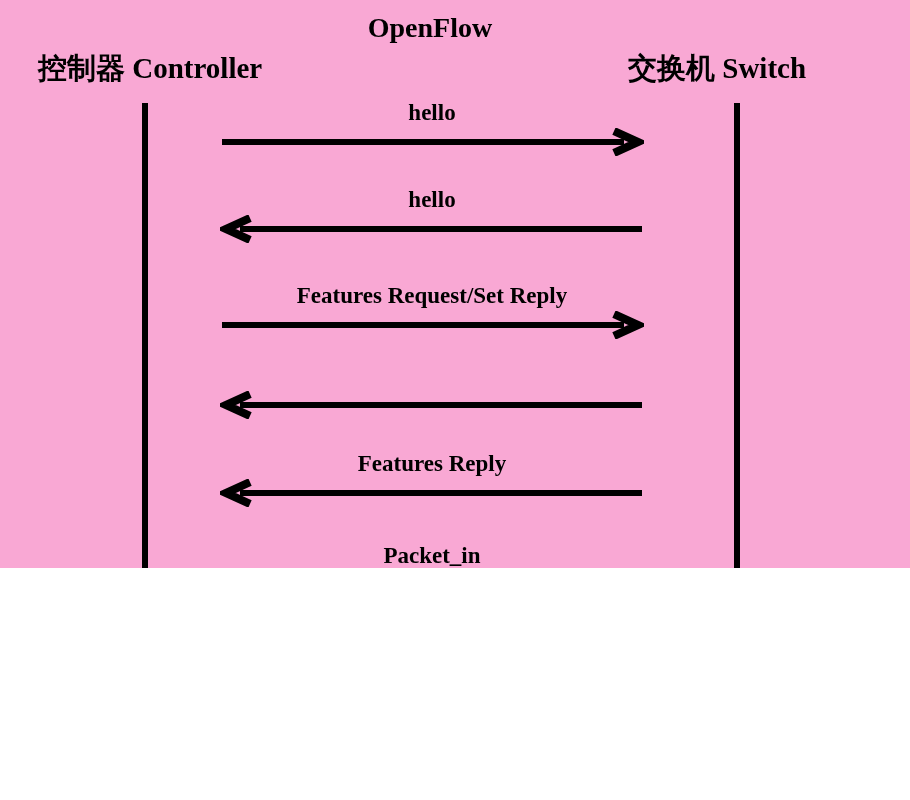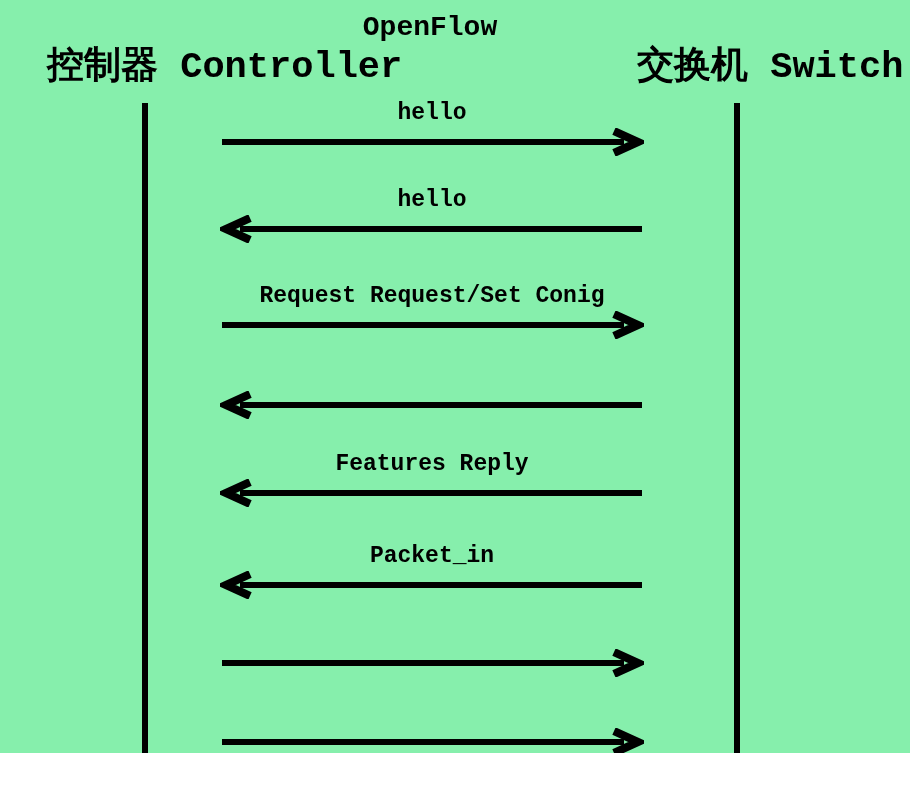--- a/index.html
+++ b/index.html
@@ -3,43 +3,42 @@
 <meta charset="utf-8">
 <style>
   html, body {
     margin: 0;
     padding: 0;
     background: #ffffff;
   }
   .canvas {
     position: relative;
     width: 910px;
-    height: 753px;
-    background: #86efac;
+    height: 568px;
+    background: #f9a8d4;
     color: #000000;
-    font-family: Liberation Mono, monospace;
+    font-family: Liberation Serif, serif;
     overflow: hidden;
   }
   .diagram-title {
     position: absolute;
     top: 12px;
     left: 0;
     width: 860px;
     text-align: center;
     font-size: 28px;
     font-weight: bold;
     letter-spacing: 0px;
   }
   .actor {
     position: absolute;
-    top: 40px;
-    font-size: 37px;
+    top: 49px;
+    font-size: 29px;
     font-weight: bold;
     white-space: nowrap;
-    margin-left: 9px;
   }
   .actor-left  { left: 38px; }
   .actor-right { left: 628px; }
   .lifeline {
     position: absolute;
     width: 6px;
     background: #000000;
   }
   .lifeline-left  { left: 142px; top: 103px; height: 660px; }
   .lifeline-right { left: 734px; top: 103px; height: 665px; }
@@ -97,21 +96,21 @@
 
   <div class="msg" style="top: 185px;">
     <div class="msg-label">hello</div>
     <svg class="msg-arrow flip" width="424" height="28" viewBox="0 0 424 28" aria-hidden="true">
       <line x1="2" y1="14" x2="404" y2="14" stroke="#000000" stroke-width="6" stroke-linecap="butt"></line>
       <path d="M 394 3 L 418 14 L 394 25" fill="none" stroke="#000000" stroke-width="8" stroke-linecap="butt" stroke-linejoin="miter"></path>
     </svg>
   </div>
 
   <div class="msg" style="top: 281px;">
-    <div class="msg-label">Request Request/Set Conig</div>
+    <div class="msg-label">Features Request/Set Reply</div>
     <svg class="msg-arrow" width="424" height="28" viewBox="0 0 424 28" aria-hidden="true">
       <line x1="2" y1="14" x2="404" y2="14" stroke="#000000" stroke-width="6" stroke-linecap="butt"></line>
       <path d="M 394 3 L 418 14 L 394 25" fill="none" stroke="#000000" stroke-width="8" stroke-linecap="butt" stroke-linejoin="miter"></path>
     </svg>
   </div>
 
   <div class="msg" style="top: 361px;">
     <svg class="msg-arrow flip" width="424" height="28" viewBox="0 0 424 28" aria-hidden="true">
       <line x1="2" y1="14" x2="404" y2="14" stroke="#000000" stroke-width="6" stroke-linecap="butt"></line>
       <path d="M 394 3 L 418 14 L 394 25" fill="none" stroke="#000000" stroke-width="8" stroke-linecap="butt" stroke-linejoin="miter"></path>

